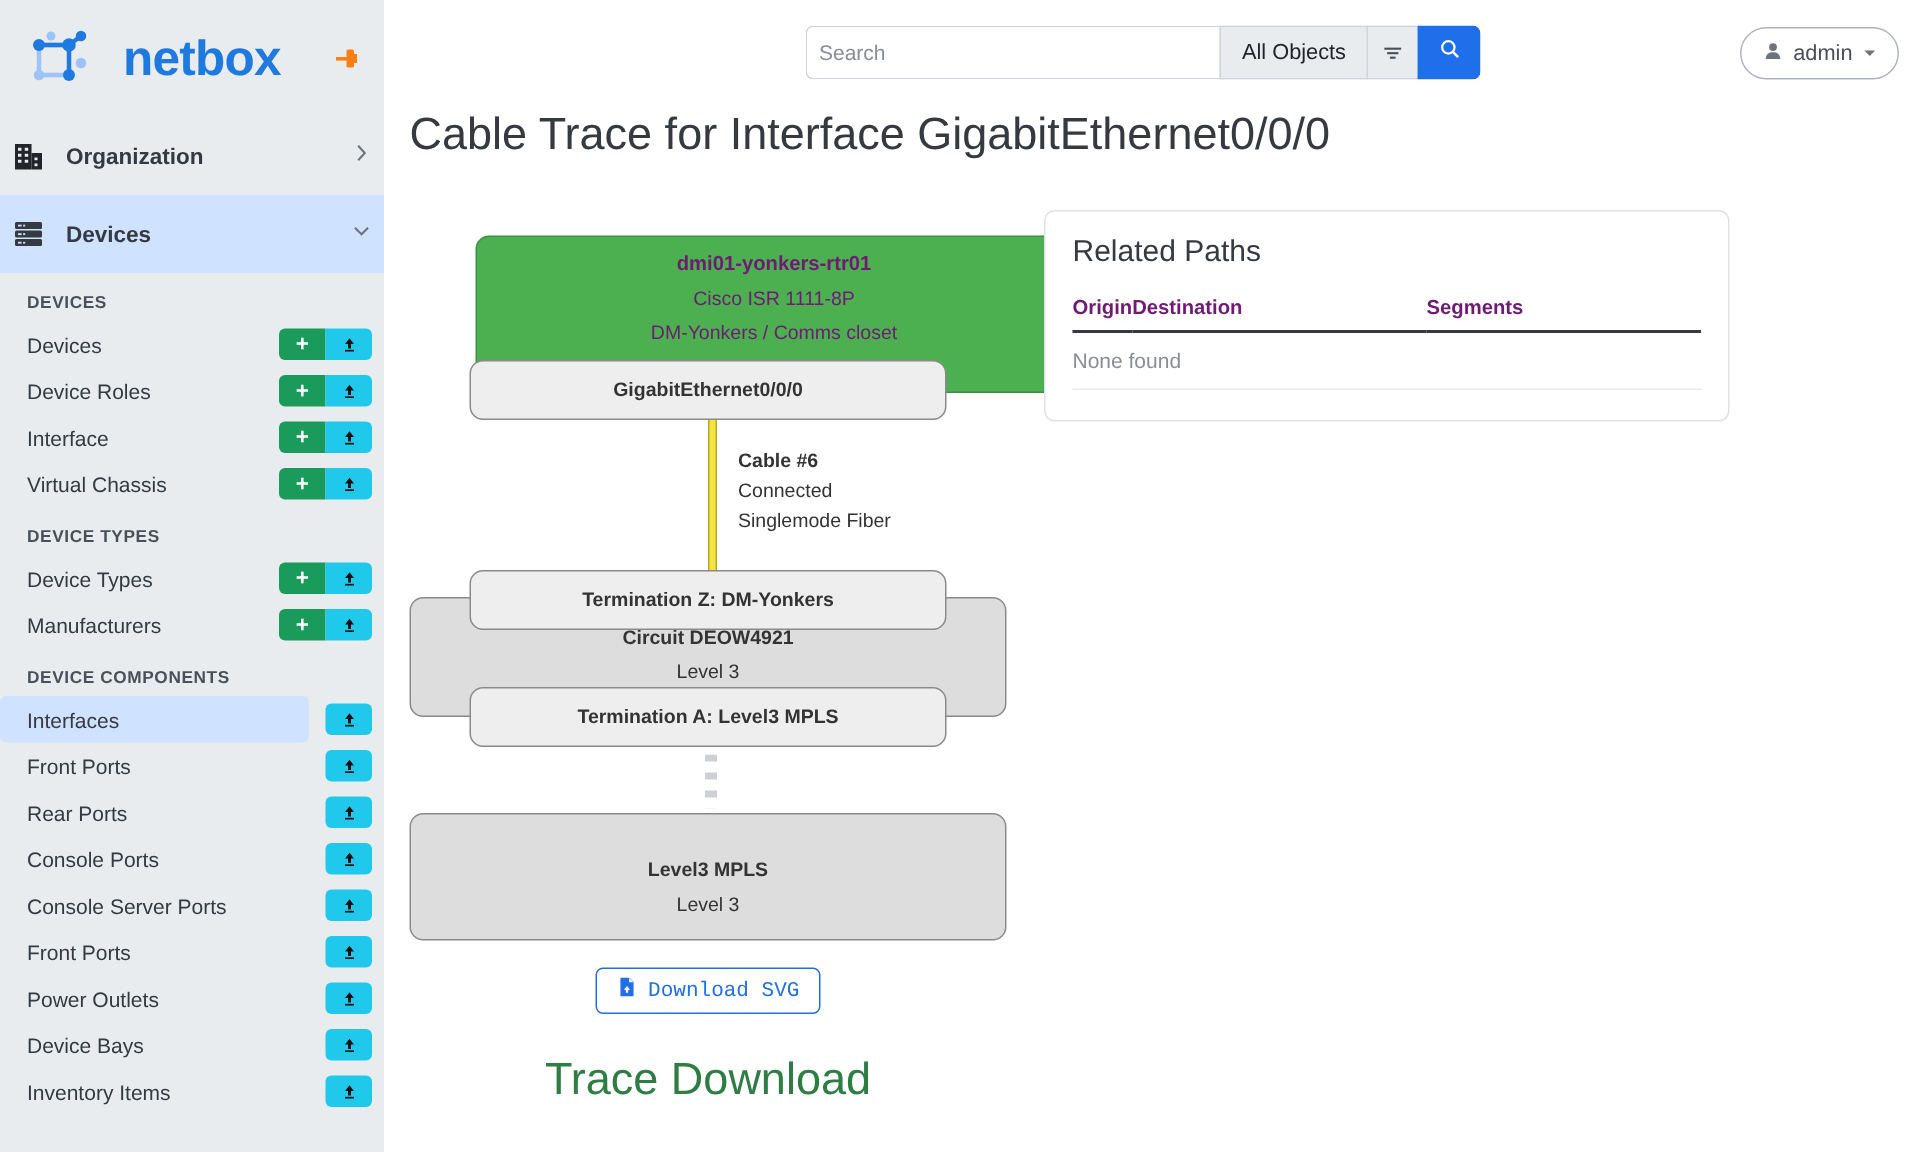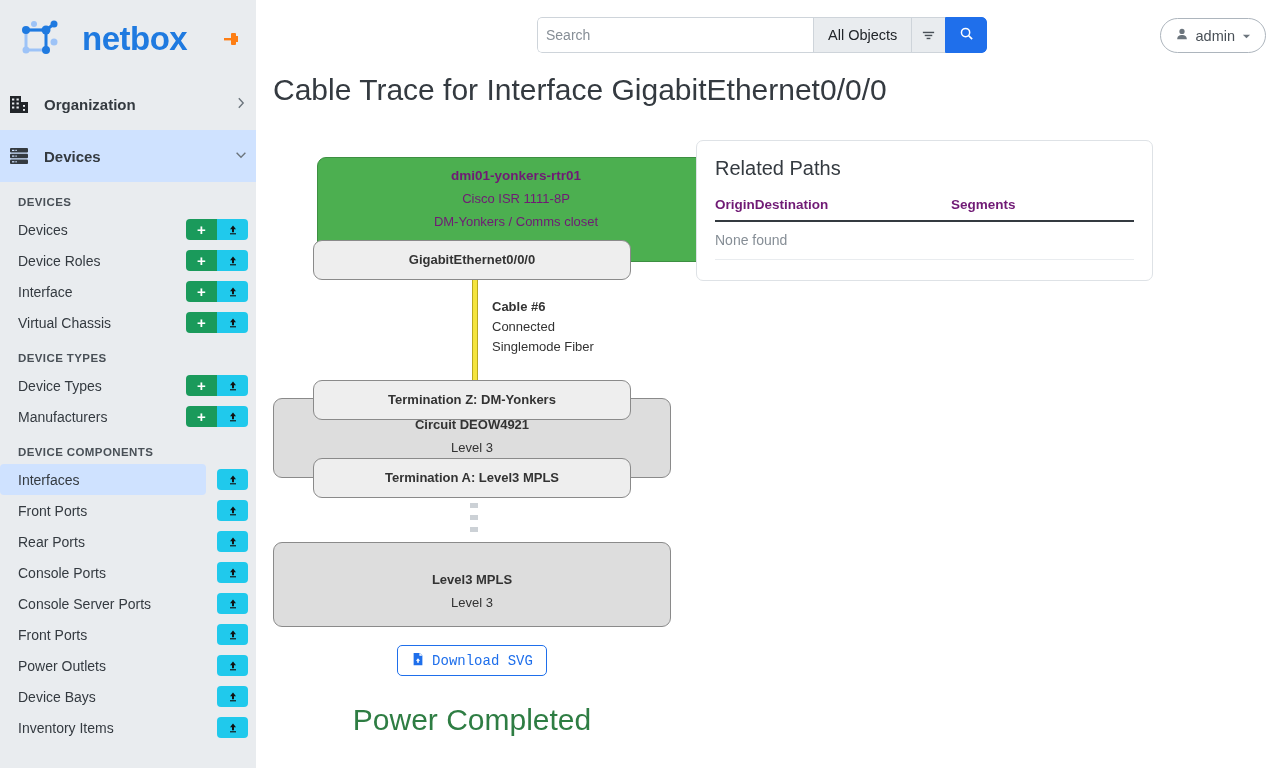--- a/index.html
+++ b/index.html
@@ -585,21 +585,21 @@
           <svg viewBox="0 0 16 16" width="14" height="14">
             <path d="M3 1 H10 L13 4 V15 H3 Z" fill="#1f6feb"></path>
             <path d="M9.6 1 V4.4 H13" fill="#ffffff"></path>
             <path d="M8 7.2 L10.4 10 H8.9 V12.4 H7.1 V10 H5.6 Z" fill="#ffffff"></path>
           </svg>
         </span>
         <span>Download SVG</span>
       </span>
     </div>
 
-    <div class="trace-done">Power Completed</div>
+    <div class="trace-done">Trace Download</div>
   </div>
 
   <div id="paths">
     <div class="card-title">Related Paths</div>
     <table class="paths">
       <thead>
         <tr>
           <th>Origin</th>
           <th class="c2">Destination</th>
           <th class="c3">Segments</th>

